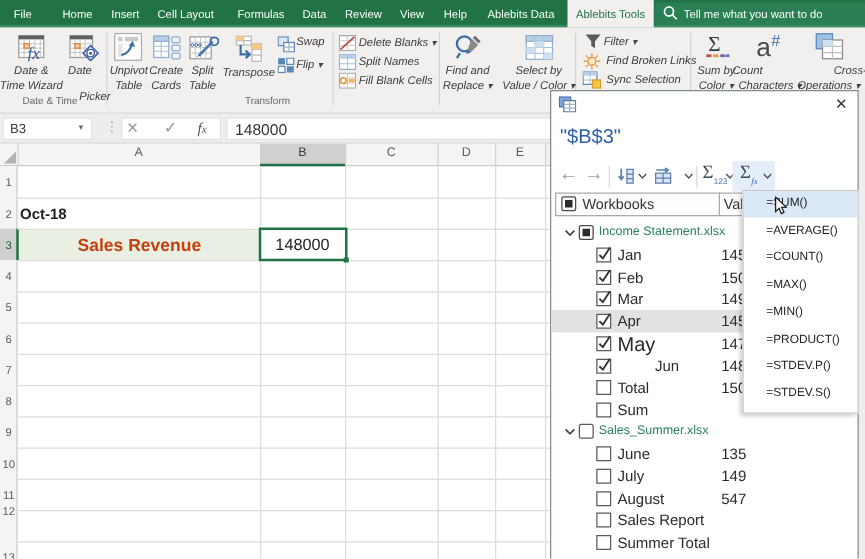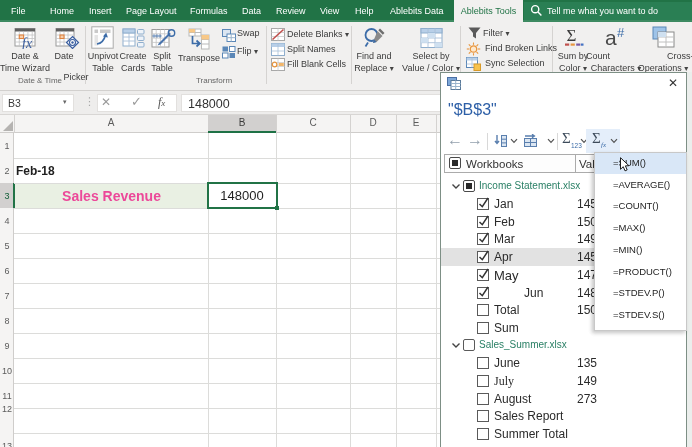--- a/index.html
+++ b/index.html
@@ -1,36 +1,36 @@
 <!DOCTYPE html>
 <html><head>
 <meta charset="utf-8">
 <style>
   html,body{margin:0;padding:0;}
   #app{position:relative;width:692px;height:447px;overflow:hidden;
        font-family:"Liberation Sans",sans-serif;background:#fff;}
   .ab{position:absolute;}
   .tab{color:#fff;font-size:9px;}
-  .ribtxt{font-size:9px;color:#3b3b3b;white-space:nowrap;}
+  .ribtxt{font-size:9px;color:#3b3b3b;white-space:nowrap;font-style:italic;}
   .grp{font-size:8px;color:#666;}
   .sep{width:1px;background:#d5d3d1;top:26px;height:58px;}
   .hdrtxt{font-size:10px;color:#5c5c5c;}
   .rownum{font-size:9px;color:#5c5c5c;width:14px;text-align:center;}
   .caret{color:#444;}
 </style>
 </head>
 <body>
 <div id="app">
 
   <div class="ab" style="left:0;top:0;width:692px;height:22px;background:#217346;"></div>
   <div class="ab" style="left:0;top:20px;width:692px;height:2px;background:#3d8a61;"></div>
   <div class="ab tab" style="left:11px;top:6px;">File</div>
   <div class="ab tab" style="left:50px;top:6px;">Home</div>
   <div class="ab tab" style="left:89px;top:6px;">Insert</div>
-  <div class="ab tab" style="left:126px;top:6px;">Page Layout</div>
+  <div class="ab tab" style="left:126px;top:6px;">Cell Layout</div>
   <div class="ab tab" style="left:190px;top:6px;">Formulas</div>
   <div class="ab tab" style="left:242px;top:6px;">Data</div>
   <div class="ab tab" style="left:276px;top:6px;">Review</div>
   <div class="ab tab" style="left:320px;top:6px;">View</div>
   <div class="ab tab" style="left:355px;top:6px;">Help</div>
   <div class="ab tab" style="left:390px;top:6px;">Ablebits Data</div>
   <div class="ab" style="left:454px;top:0;width:69px;height:22px;background:#f1f0ef;"></div>
   <div class="ab" style="left:454px;top:6px;width:69px;text-align:center;font-size:9px;color:#217346;">Ablebits Tools</div>
   <div class="ab" style="left:524px;top:2px;width:168px;height:18px;background:#2a7f54;"></div>
   <svg class="ab" style="left:530px;top:4px;" width="13" height="13" viewBox="0 0 13 13">
@@ -348,24 +348,24 @@
   <div class="ab" style="left:14px;top:383.0px;width:426px;height:1px;background:#dcdcda;"></div>
   <div class="ab" style="left:14px;top:408.0px;width:426px;height:1px;background:#dcdcda;"></div>
   <div class="ab" style="left:14px;top:433.0px;width:426px;height:1px;background:#dcdcda;"></div>
   <div class="ab" style="left:208px;top:133px;width:1px;height:314px;background:#dcdcda;"></div>
   <div class="ab" style="left:276px;top:133px;width:1px;height:314px;background:#dcdcda;"></div>
   <div class="ab" style="left:350px;top:133px;width:1px;height:314px;background:#dcdcda;"></div>
   <div class="ab" style="left:396px;top:133px;width:1px;height:314px;background:#dcdcda;"></div>
   <div class="ab" style="left:436px;top:133px;width:1px;height:314px;background:#dcdcda;"></div>
 
   <div class="ab" style="left:0;top:140px;width:440px;height:0px;"></div>
-  <div class="ab" style="left:16px;top:164px;font-size:12px;color:#1f1f1f;font-weight:bold;">Feb-18</div>
+  <div class="ab" style="left:16px;top:164px;font-size:12px;color:#1f1f1f;font-weight:bold;">Oct-18</div>
   <div class="ab" style="left:15px;top:183.5px;width:193px;height:24px;background:#e9f0e3;"></div>
 
-  <div class="ab" style="left:15px;top:188px;width:193px;text-align:center;font-size:14px;font-weight:bold;color:#ec4899;">Sales Revenue</div>
+  <div class="ab" style="left:15px;top:188px;width:193px;text-align:center;font-size:14px;font-weight:bold;color:#c2410c;">Sales Revenue</div>
   <div class="ab" style="left:206.5px;top:182px;width:71px;height:27px;border:2px solid #217346;box-sizing:border-box;background:#fff;"></div>
   <div class="ab" style="left:208px;top:188px;width:68px;text-align:center;font-size:13px;color:#1f1f1f;">148000</div>
   <div class="ab" style="left:275px;top:206px;width:4px;height:4px;background:#217346;"></div>
 
   <div class="ab" style="left:687px;top:72px;width:5px;height:375px;background:#ebeeec;"></div>
 
   <div class="ab" style="left:440px;top:72px;width:247px;height:375px;background:#fff;border:1px solid #7d8f85;border-bottom:none;box-sizing:border-box;"></div>
   <svg class="ab" style="left:447px;top:77px;" width="14" height="13" viewBox="0 0 14 13">
     <rect x="0.5" y="0.5" width="9" height="8" fill="#7da7d8" stroke="#4a6fa5" stroke-width="1"></rect>
     <rect x="4" y="3.5" width="9.5" height="9" fill="#fff" stroke="#5a7a9a" stroke-width="1"></rect>
@@ -446,21 +446,21 @@
   <div class="ab" style="left:477px;top:251.1px;width:12px;height:12px;border:1.4px solid #5a5a5a;box-sizing:border-box;background:#fff;"></div>
     <svg class="ab" style="left:478px;top:249.1px;" width="12" height="13" viewBox="0 0 12 13">
       <path d="M1.5 8 L4.3 10.7 L10 2" fill="none" stroke="#333" stroke-width="1.5"></path>
     </svg>
   <div class="ab" style="left:494px;top:250.1px;font-size:12px;color:#2b2b2b;">Apr</div>
   <div class="ab" style="left:577px;top:250.1px;font-size:12px;color:#2b2b2b;">145000</div>
   <div class="ab" style="left:477px;top:268.8px;width:12px;height:12px;border:1.4px solid #5a5a5a;box-sizing:border-box;background:#fff;"></div>
     <svg class="ab" style="left:478px;top:266.8px;" width="12" height="13" viewBox="0 0 12 13">
       <path d="M1.5 8 L4.3 10.7 L10 2" fill="none" stroke="#333" stroke-width="1.5"></path>
     </svg>
-  <div class="ab" style="left:494px;top:267.8px;font-size:13px;color:#2b2b2b;">May</div>
+  <div class="ab" style="left:494px;top:267.8px;font-size:16px;color:#2b2b2b;">May</div>
   <div class="ab" style="left:577px;top:267.8px;font-size:12px;color:#2b2b2b;">147000</div>
   <div class="ab" style="left:477px;top:286.5px;width:12px;height:12px;border:1.4px solid #5a5a5a;box-sizing:border-box;background:#fff;"></div>
     <svg class="ab" style="left:478px;top:284.5px;" width="12" height="13" viewBox="0 0 12 13">
       <path d="M1.5 8 L4.3 10.7 L10 2" fill="none" stroke="#333" stroke-width="1.5"></path>
     </svg>
   <div class="ab" style="left:494px;top:285.5px;font-size:12px;color:#2b2b2b;margin-left:30px;">Jun</div>
   <div class="ab" style="left:577px;top:285.5px;font-size:12px;color:#2b2b2b;">148000</div>
   <div class="ab" style="left:477px;top:304.2px;width:12px;height:12px;border:1.4px solid #5a5a5a;box-sizing:border-box;background:#fff;"></div>
   <div class="ab" style="left:494px;top:303.2px;font-size:12px;color:#2b2b2b;">Total</div>
   <div class="ab" style="left:577px;top:303.2px;font-size:12px;color:#2b2b2b;">150000</div>
@@ -468,25 +468,25 @@
   <div class="ab" style="left:494px;top:320.9px;font-size:12px;color:#2b2b2b;">Sum</div>
   <svg class="ab" style="left:451px;top:341.9px;" width="10" height="7" viewBox="0 0 10 7">
       <path d="M1.5 1.5 L5 5 L8.5 1.5" fill="none" stroke="#444" stroke-width="1.4"></path>
     </svg>
   <div class="ab" style="left:463px;top:339.4px;width:12px;height:12px;border:1.4px solid #5a5a5a;box-sizing:border-box;background:#fff;border-radius:2px;"></div>
   <div class="ab" style="left:479px;top:339.4px;font-size:10px;color:#2b8066;">Sales_Summer.xlsx</div>
   <div class="ab" style="left:477px;top:357.3px;width:12px;height:12px;border:1.4px solid #5a5a5a;box-sizing:border-box;background:#fff;"></div>
   <div class="ab" style="left:494px;top:356.3px;font-size:12px;color:#2b2b2b;">June</div>
   <div class="ab" style="left:577px;top:356.3px;font-size:12px;color:#2b2b2b;">135</div>
   <div class="ab" style="left:477px;top:375.0px;width:12px;height:12px;border:1.4px solid #5a5a5a;box-sizing:border-box;background:#fff;"></div>
-  <div class="ab" style="left:494px;top:374.0px;font-size:12px;color:#2b2b2b;font-family:Liberation Serif, serif;">July</div>
+  <div class="ab" style="left:494px;top:374.0px;font-size:12px;color:#2b2b2b;">July</div>
   <div class="ab" style="left:577px;top:374.0px;font-size:12px;color:#2b2b2b;">149</div>
   <div class="ab" style="left:477px;top:392.7px;width:12px;height:12px;border:1.4px solid #5a5a5a;box-sizing:border-box;background:#fff;"></div>
   <div class="ab" style="left:494px;top:391.7px;font-size:12px;color:#2b2b2b;">August</div>
-  <div class="ab" style="left:577px;top:391.7px;font-size:12px;color:#2b2b2b;">273</div>
+  <div class="ab" style="left:577px;top:391.7px;font-size:12px;color:#2b2b2b;">547</div>
   <div class="ab" style="left:477px;top:410.4px;width:12px;height:12px;border:1.4px solid #5a5a5a;box-sizing:border-box;background:#fff;"></div>
   <div class="ab" style="left:494px;top:409.4px;font-size:12px;color:#2b2b2b;">Sales Report</div>
   <div class="ab" style="left:477px;top:428.1px;width:12px;height:12px;border:1.4px solid #5a5a5a;box-sizing:border-box;background:#fff;"></div>
   <div class="ab" style="left:494px;top:427.1px;font-size:12px;color:#2b2b2b;">Summer Total</div>
 
   <div class="ab" style="left:594px;top:152px;width:93px;height:179px;background:#fff;border:1px solid #c8c8c8;box-sizing:border-box;box-shadow:-2px 2px 4px rgba(0,0,0,0.12);"></div>
   <div class="ab" style="left:595px;top:153px;width:91px;height:21px;background:#d9e7f7;"></div>
   <div class="ab" style="left:613px;top:157.0px;font-size:9.5px;color:#222;">=SUM()</div>
   <div class="ab" style="left:613px;top:178.7px;font-size:9.5px;color:#222;">=AVERAGE()</div>
   <div class="ab" style="left:613px;top:200.4px;font-size:9.5px;color:#222;">=COUNT()</div>

